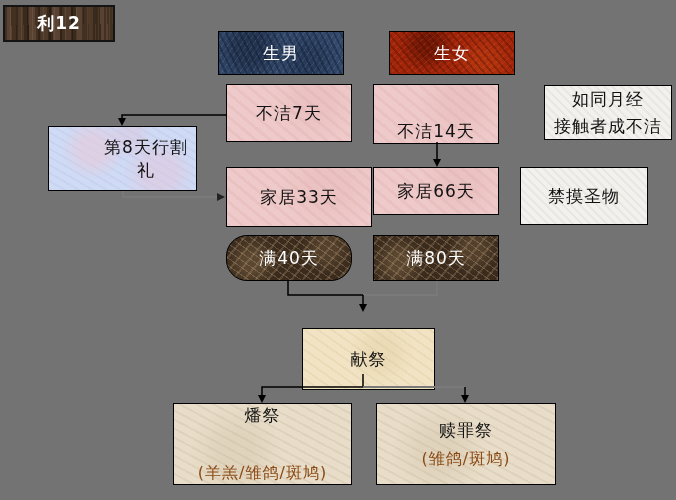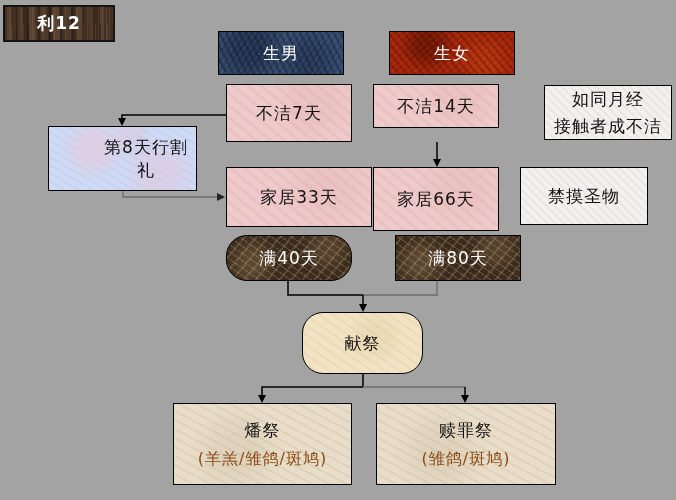--- a/index.html
+++ b/index.html
@@ -1,17 +1,17 @@
 <!DOCTYPE html>
 <html><head>
 <meta charset="utf-8">
 <style>
   html,body{margin:0;padding:0;background:#fff;}
   .canvas{
-    position:relative;width:676px;height:500px;background:#a3a3a3;
+    position:relative;width:676px;height:500px;background:#737373;
     font-family:"DejaVu Sans","Liberation Sans",sans-serif;
     overflow:hidden;
   }
   .node{
     position:absolute;display:flex;align-items:center;justify-content:center;
     flex-direction:column;box-sizing:border-box;text-align:center;
     border:1px solid #000;color:#111;font-size:17px;letter-spacing:1px;
   }
   .white-text{color:#ffffff;}
   .two-line{line-height:1.55;font-size:17px;}
@@ -80,30 +80,30 @@
     background:
       repeating-linear-gradient(45deg, rgba(120,120,115,.08) 0 2px, transparent 2px 6px),
       #f2f1ed;
   }
 
   
   .n-title{left:3px;top:5px;width:112px;height:37px;font-weight:bold;}
   .n-boy{left:218px;top:31px;width:126px;height:44px;}
   .n-girl{left:373px;top:31px;width:126px;height:44px;margin-left:16px;}
   .n-unclean7{left:226px;top:84px;width:126px;height:58px;}
-  .n-unclean14{left:373px;top:84px;width:126px;height:44px;}
+  .n-unclean14{left:373px;top:84px;width:126px;height:60px;justify-content:flex-end;}
   .n-note1{left:520px;top:85px;width:128px;height:55px;margin-left:24px;}
   .n-circ{left:48px;top:126px;width:149px;height:65px;}
   .n-home33{left:226px;top:167px;width:146px;height:60px;}
-  .n-home66{left:373px;top:167px;width:126px;height:64px;}
+  .n-home66{left:373px;top:167px;width:126px;height:48px;}
   .n-note2{left:520px;top:167px;width:128px;height:58px;}
   .n-full40{left:226px;top:235px;width:126px;height:46px;border-radius:21px;}
-  .n-full80{left:373px;top:235px;width:126px;height:46px;margin-left:22px;}
-  .n-offering{left:302px;top:312px;width:121px;height:62px;border-radius:21px;}
-  .n-burnt{left:173px;top:403px;width:179px;height:82px;}
+  .n-full80{left:373px;top:235px;width:126px;height:46px;}
+  .n-offering{left:302px;top:328px;width:133px;height:62px;}
+  .n-burnt{left:173px;top:403px;width:179px;height:82px;justify-content:space-between;}
   .n-sin{left:376px;top:403px;width:180px;height:82px;}
 
   svg.connectors{position:absolute;left:0;top:0;pointer-events:none;}
 </style>
 </head>
 <body>
 
 <div class="canvas">
 
   <div class="node tex-wood white-text n-title">

